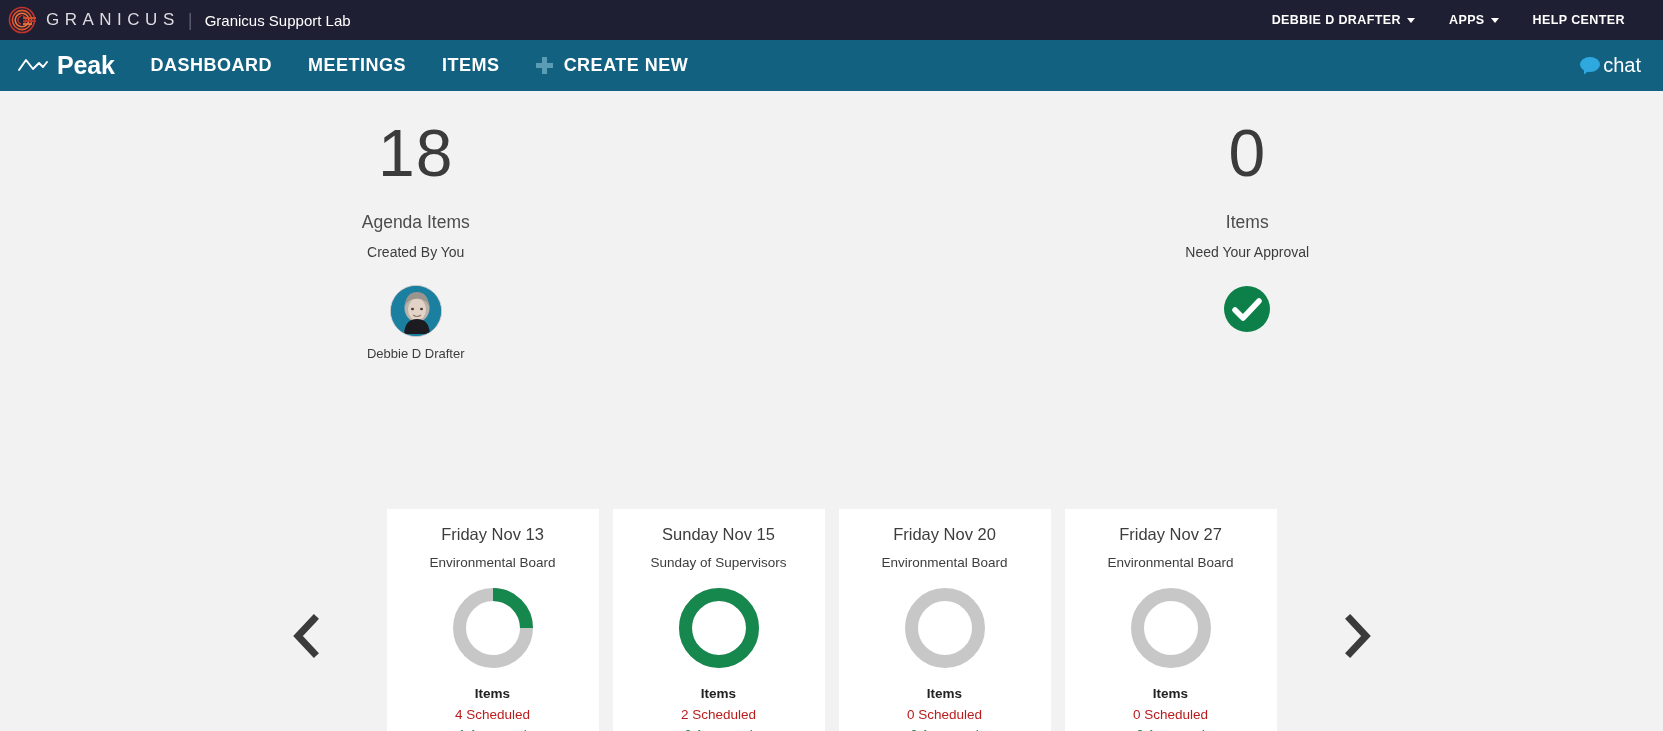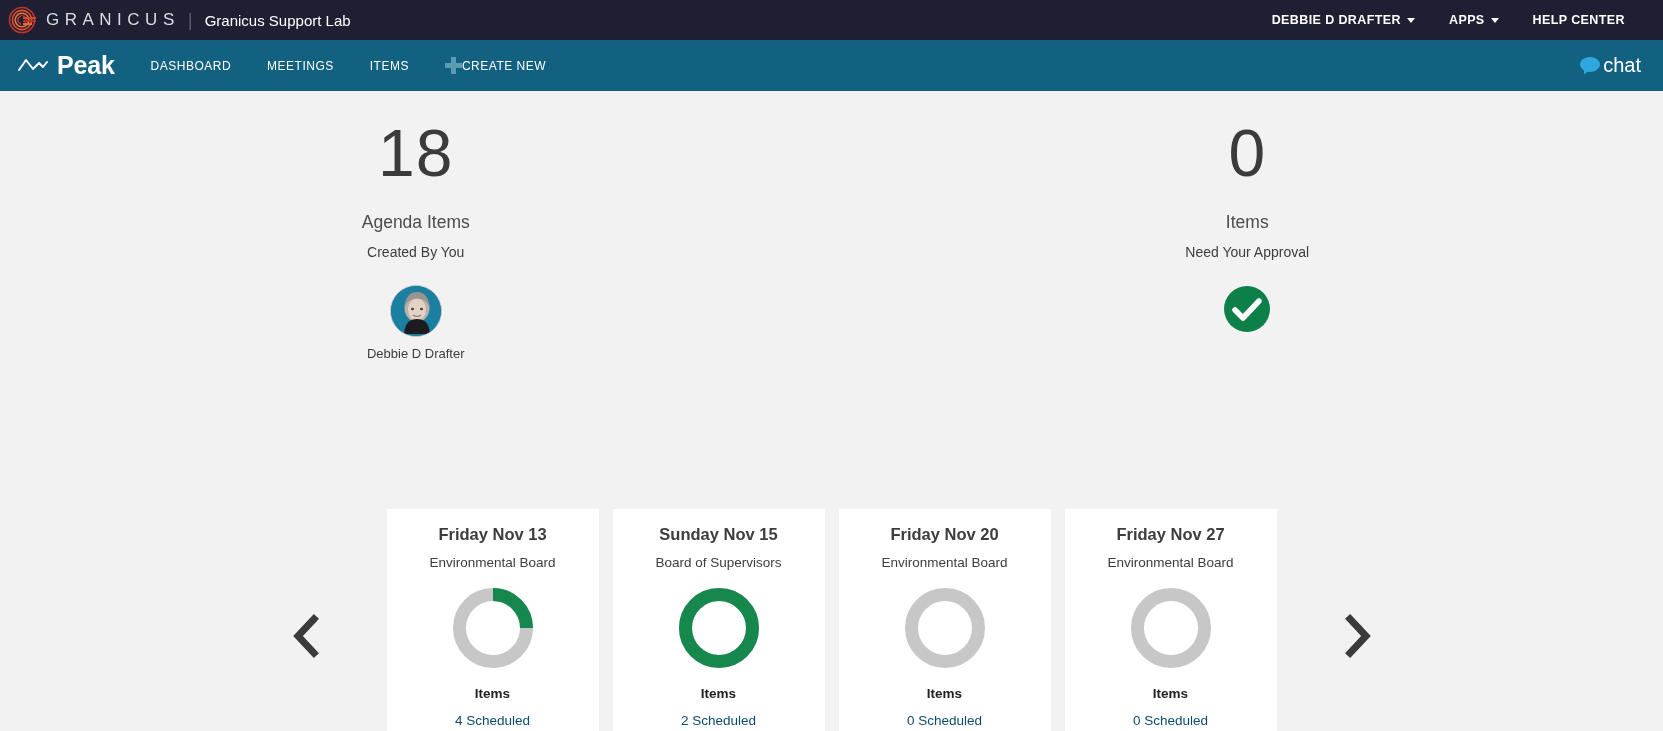--- a/index.html
+++ b/index.html
@@ -45,25 +45,25 @@
   .navbar {
     height: 51px; width: 100%;
     background: #136180;
     display: flex; align-items: center;
     padding: 0 22px 0 18px;
   }
   .peak-logo { display: flex; align-items: center; gap: 9px; margin-right: 36px; }
   .peak-mark { width: 30px; height: 20px; }
   .peak-word { color: #ffffff; font-size: 25px; font-weight: bold; letter-spacing: -.2px; }
   .nav-item {
-    color: #ffffff; font-size: 12px; font-weight: normal; letter-spacing: .5px;
+    color: #ffffff; font-size: 18px; font-weight: bold; letter-spacing: .5px;
     margin-right: 36px; cursor: pointer; text-decoration: none;
     display: flex; align-items: center;
   }
-  .nav-create { display: flex; align-items: center; }
+  .nav-create { display: flex; align-items: center; gap: 11px; }
   .plus-icon { width: 17px; height: 17px; position: relative; flex: 0 0 17px; }
   .plus-icon::before, .plus-icon::after {
     content: ""; position: absolute; background: #5b9cb5;
   }
   .plus-icon::before { left: 6px; top: 0; width: 5px; height: 17px; }
   .plus-icon::after { top: 6px; left: 0; height: 5px; width: 17px; }
   .chat-btn {
     margin-left: auto; display: flex; align-items: center; gap: 2px; cursor: pointer;
   }
   .chat-bubble { width: 22px; height: 19px; }
@@ -102,25 +102,25 @@
     flex: 0 0 44px;
   }
   .arrow-left { margin-right: 58px; }
   .arrow-right { margin-left: 58px; }
   .cards { display: flex; gap: 14px; }
   .card {
     width: 212px; height: 258px; background: #ffffff;
     display: flex; flex-direction: column; align-items: center;
     padding-top: 16px; cursor: pointer;
   }
-  .card-date { font-size: 16.5px; color: #3d3d3d; font-weight: 700; }
+  .card-date { font-size: 16.5px; color: #3d3d3d; font-weight: 400; }
   .card-body { font-size: 13.5px; color: #3d3d3d; margin-top: 11px; }
   .donut { margin-top: 14px; width: 88px; height: 88px; }
   .card-items-title { font-size: 13.5px; font-weight: bold; color: #222; margin-top: 14px; }
-  .card-sched { font-size: 13.5px; color: #0c4a6e; margin-top: 12px; }
+  .card-sched { font-size: 13.5px; color: #b91c1c; margin-top: 6px; }
   .card-appr { font-size: 13.5px; margin-top: 5px; }
 </style>
 </head>
 <body>
 
 <div class="topbar">
   <div class="brand">
     <span class="g-mark">
       <svg viewBox="0 0 30 30" width="30" height="30">
         <g fill="none">
@@ -247,21 +247,21 @@
           <span class="donut"><svg viewBox="0 0 88 88" width="88" height="88">
               <circle cx="44" cy="44" r="33.5" fill="none" stroke="#c7c7c7" stroke-width="13"></circle>
               <circle cx="44" cy="44" r="33.5" fill="none" stroke="#16874d" stroke-width="13" stroke-dasharray="52.62 157.87" transform="rotate(-90 44 44)"></circle>
             </svg></span>
           <div class="card-items-title">Items</div>
           <div class="card-sched">4 Scheduled</div>
           <div class="card-appr" style="color:#16874d">1 Approved</div>
         </div>
         <div class="card">
           <div class="card-date">Sunday Nov 15</div>
-          <div class="card-body">Board of Supervisors</div>
+          <div class="card-body">Sunday of Supervisors</div>
           <span class="donut"><svg viewBox="0 0 88 88" width="88" height="88">
               <circle cx="44" cy="44" r="33.5" fill="none" stroke="#c7c7c7" stroke-width="13"></circle>
               <circle cx="44" cy="44" r="33.5" fill="none" stroke="#16874d" stroke-width="13" stroke-dasharray="210.49 0.00" transform="rotate(-90 44 44)"></circle>
             </svg></span>
           <div class="card-items-title">Items</div>
           <div class="card-sched">2 Scheduled</div>
           <div class="card-appr" style="color:#16874d">2 Approved</div>
         </div>
         <div class="card">
           <div class="card-date">Friday Nov 20</div>

